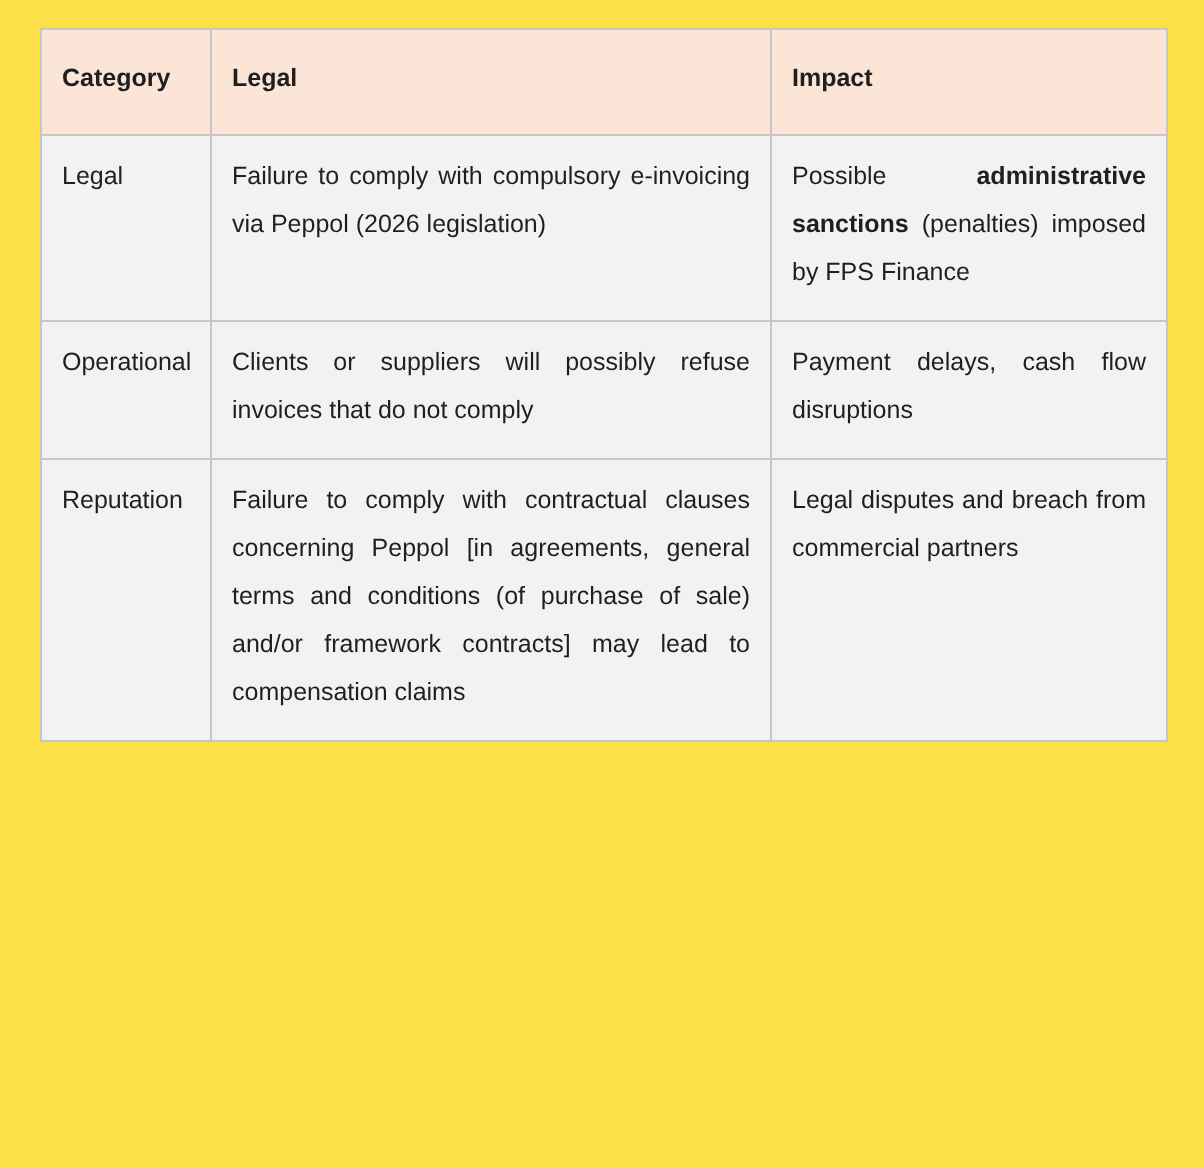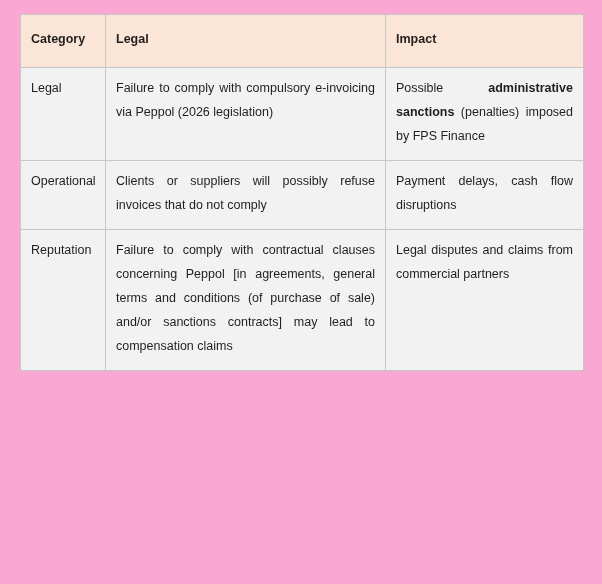--- a/index.html
+++ b/index.html
@@ -15,21 +15,21 @@
     background: #ffffff;
     width: 602px;
     height: 584px;
     font-family: "Liberation Sans", sans-serif;
     color: var(--text);
   }
   .page {
     position: relative;
     width: 602px;
     height: 584px;
-    background: #f9a8d4;
+    background: #fde047;
   }
   table.risk-table {
     position: absolute;
     left: 20px;
     top: 14px;
     width: 563px;
     border-collapse: collapse;
     table-layout: fixed;
   }
   table.risk-table th,
@@ -88,18 +88,18 @@
           <td class="body-cell"><span>Failure to comply with compulsory e-invoicing via Peppol (2026 legislation)</span></td>
           <td class="body-cell"><span>Possible </span><span class="b">administrative sanctions</span><span> (penalties) imposed by FPS Finance</span></td>
         </tr>
         <tr>
           <td class="cat">Operational</td>
           <td class="body-cell"><span>Clients or suppliers will possibly refuse invoices that do not comply</span></td>
           <td class="body-cell"><span>Payment delays, cash flow disruptions</span></td>
         </tr>
         <tr>
           <td class="cat">Reputation</td>
-          <td class="body-cell"><span>Failure to comply with contractual clauses concerning Peppol [in agreements, general terms and conditions (of purchase of sale) and/or sanctions contracts] may lead to compensation claims</span></td>
-          <td class="body-cell"><span>Legal disputes and claims from commercial partners</span></td>
+          <td class="body-cell"><span>Failure to comply with contractual clauses concerning Peppol [in agreements, general terms and conditions (of purchase of sale) and/or framework contracts] may lead to compensation claims</span></td>
+          <td class="body-cell"><span>Legal disputes and breach from commercial partners</span></td>
         </tr>
       </tbody>
   </table>
 </div>
 
 </body></html>

